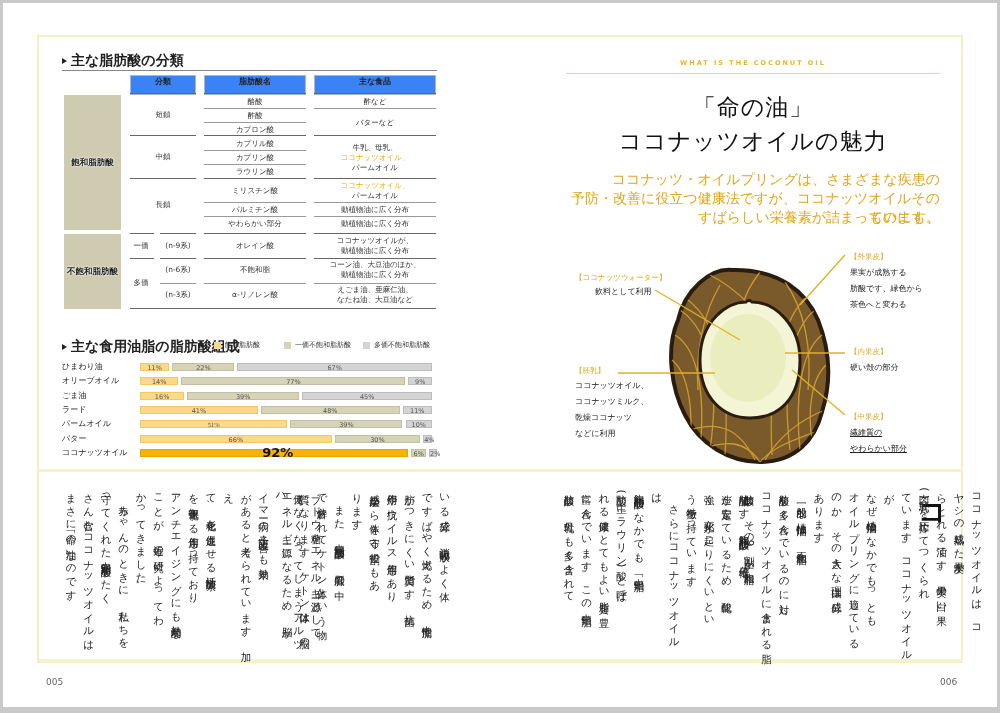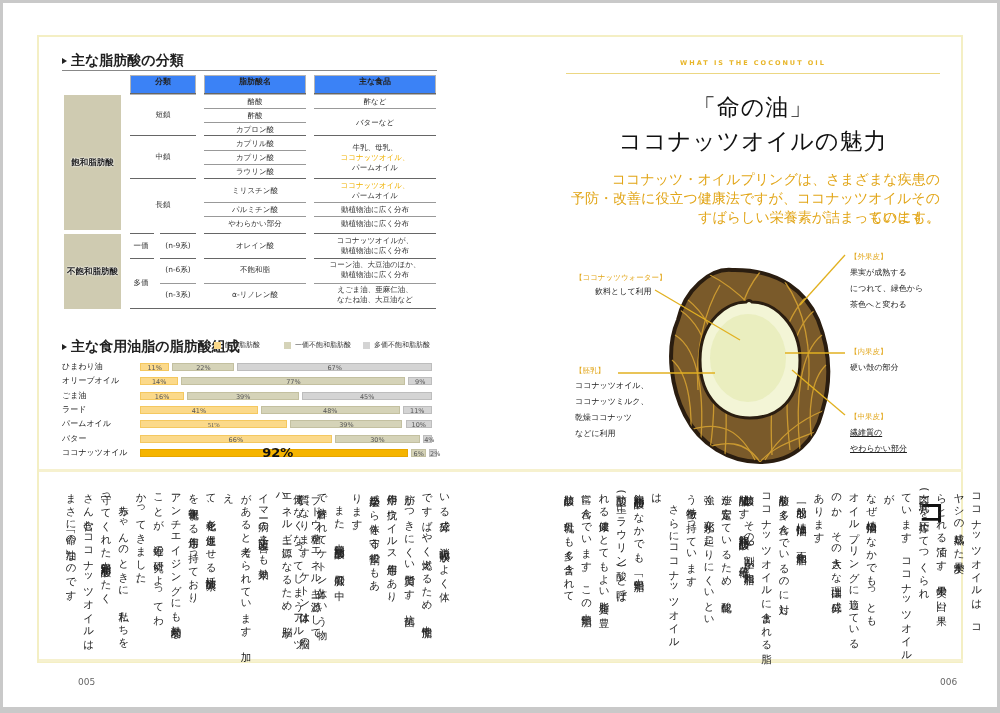--- a/index.html
+++ b/index.html
@@ -214,21 +214,21 @@
 て、老化を促進させる活性酸素
 を無害化する作用も持っており、
 アンチエイジングにも効果的な
 ことが、近年の研究によってわ
 かってきました。
 　赤ちゃんのときに、私たちを
 守ってくれた中鎖脂肪酸をたく
 さん含むココナッツオイルは、
 まさに「命の油」なのです。</div>
 
-  <div class="page-no" style="left:46px;margin-left:32px;">005</div>
+  <div class="page-no" style="left:46px;">005</div>
 </div>
 
 <div>
   <div class="eng-head">WHAT IS THE COCONUT OIL</div>
   <div class="rule" style="left:566px;top:73px;width:374px;background:#ecd783;"></div>
 
   <div class="title" style="top:92px;">「命の油」</div>
   <div class="title" style="top:126px;">ココナッツオイルの魅力</div>
 
   <div class="lead" style="top:170px;">ココナッツ・オイルプリングは、さまざまな疾患の</div>
@@ -279,21 +279,21 @@
   <div class="callout-t" style="left:575px;top:378px;">
     <div>ココナッツオイル、</div>
     <div>ココナッツミルク、</div>
     <div>乾燥ココナッツ</div>
     <div>などに利用</div>
   </div>
 
   <div class="callout-h" style="left:850px;top:252px;">【外果皮】</div>
   <div class="callout-t" style="left:850px;top:265px;">
     <div>果実が成熟する</div>
-    <div>につれて、緑色から</div>
+    <div>肪酸です、緑色から</div>
     <div>茶色へと変わる</div>
   </div>
 
   <div class="callout-h" style="left:850px;top:347px;">【内果皮】</div>
   <div class="callout-t" style="left:850px;top:360px;">硬い殻の部分</div>
 
   <div class="callout-h" style="left:850px;top:412px;">【中果皮】</div>
   <div class="callout-t" style="left:850px;top:425px;text-decoration:underline;">
     <div>繊維質の</div>
     <div>やわらかい部分</div>

